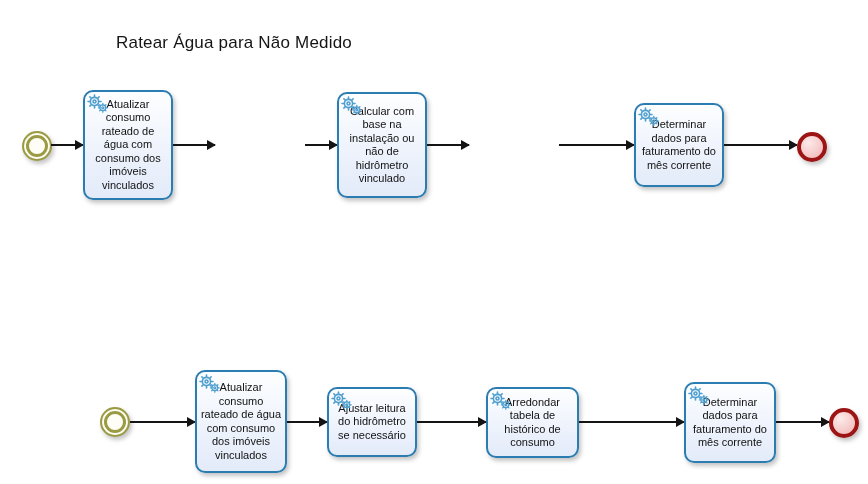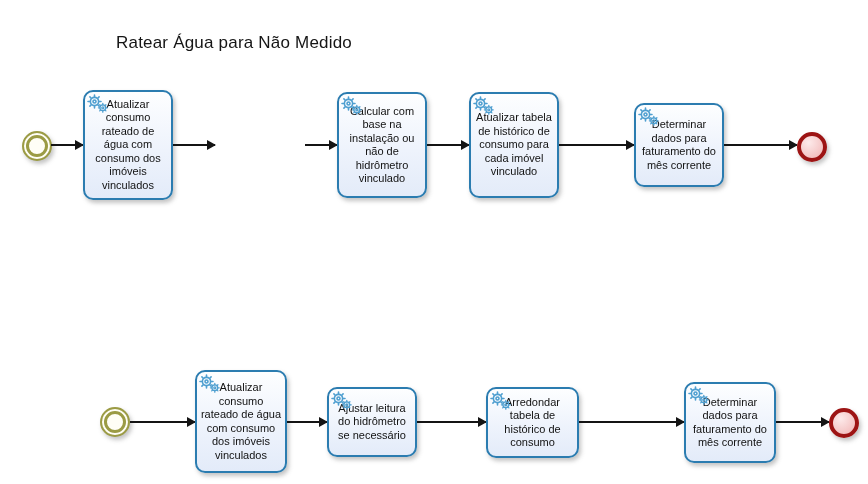--- a/index.html
+++ b/index.html
@@ -91,37 +91,20 @@
       <circle cx="16.8" cy="14.8" r="1"></circle>
       <path d="M16.8 10.4v1.5M16.8 17.7v1.5M12.4 14.8h1.5M19.7 14.8h1.5M13.7 11.7l1 1M18.9 16.9l1 1M19.9 11.7l-1 1M14.7 16.9l-1 1"></path>
     </g>
   </svg>
 </span>
     <span>Calcular com base na instalação ou não de hidrômetro vinculado</span>
   </div>
 
   <div class="connector" style="left:427px;top:144px;width:42px"></div>
 
-  <div class="task" style="left:469px;top:92px;width:90px;height:106px">
-    <span class="gear-icon">
-  <svg viewBox="0 0 24 22" xmlns="http://www.w3.org/2000/svg">
-    <g fill="none" stroke="currentColor" stroke-width="1.6" stroke-linecap="round">
-      <circle cx="8.5" cy="8.5" r="4.1"></circle>
-      <circle cx="8.5" cy="8.5" r="1.5"></circle>
-      <path d="M8.5 2v2.2M8.5 12.8V15M2 8.5h2.2M12.8 8.5H15M3.9 3.9l1.6 1.6M11.5 11.5l1.6 1.6M13.1 3.9l-1.6 1.6M5.5 11.5l-1.6 1.6"></path>
-    </g>
-    <g fill="none" stroke="currentColor" stroke-width="1.3" stroke-linecap="round">
-      <circle cx="16.8" cy="14.8" r="2.9"></circle>
-      <circle cx="16.8" cy="14.8" r="1"></circle>
-      <path d="M16.8 10.4v1.5M16.8 17.7v1.5M12.4 14.8h1.5M19.7 14.8h1.5M13.7 11.7l1 1M18.9 16.9l1 1M19.9 11.7l-1 1M14.7 16.9l-1 1"></path>
-    </g>
-  </svg>
-</span>
-    <span>Atualizar tabela de histórico de consumo para cada imóvel vinculado</span>
-  </div>
 
   <div class="connector" style="left:559px;top:144px;width:75px"></div>
 
   <div class="task" style="left:634px;top:103px;width:90px;height:84px">
     <span class="gear-icon">
   <svg viewBox="0 0 24 22" xmlns="http://www.w3.org/2000/svg">
     <g fill="none" stroke="currentColor" stroke-width="1.6" stroke-linecap="round">
       <circle cx="8.5" cy="8.5" r="4.1"></circle>
       <circle cx="8.5" cy="8.5" r="1.5"></circle>
       <path d="M8.5 2v2.2M8.5 12.8V15M2 8.5h2.2M12.8 8.5H15M3.9 3.9l1.6 1.6M11.5 11.5l1.6 1.6M13.1 3.9l-1.6 1.6M5.5 11.5l-1.6 1.6"></path>

